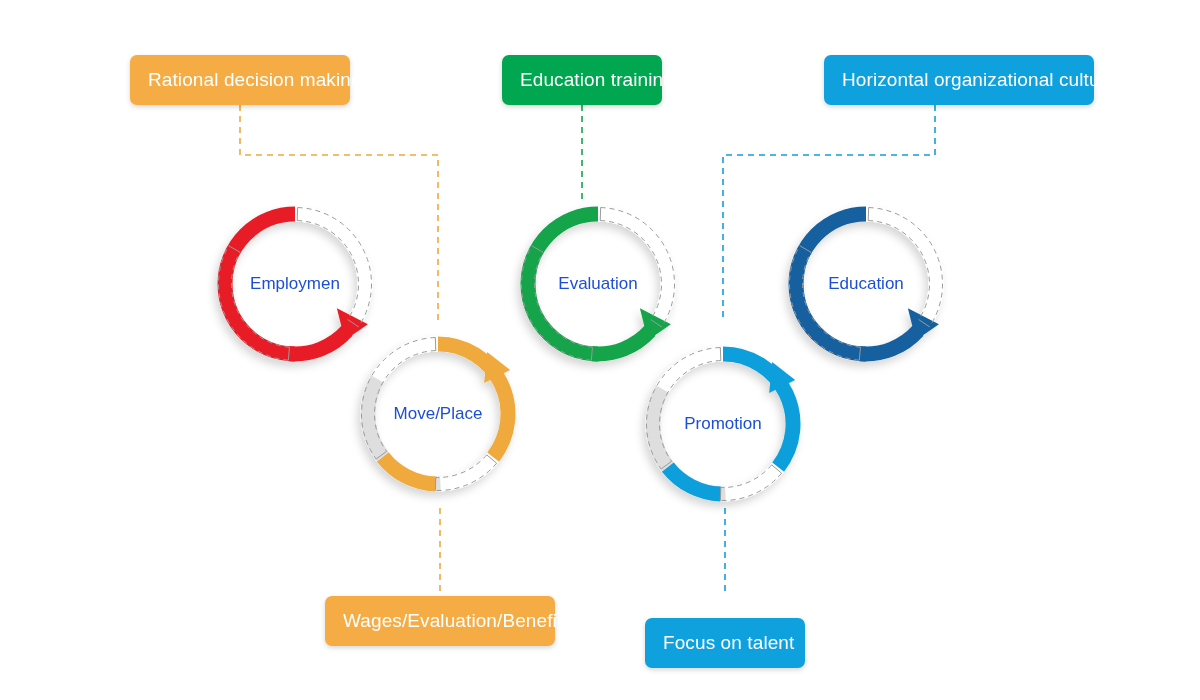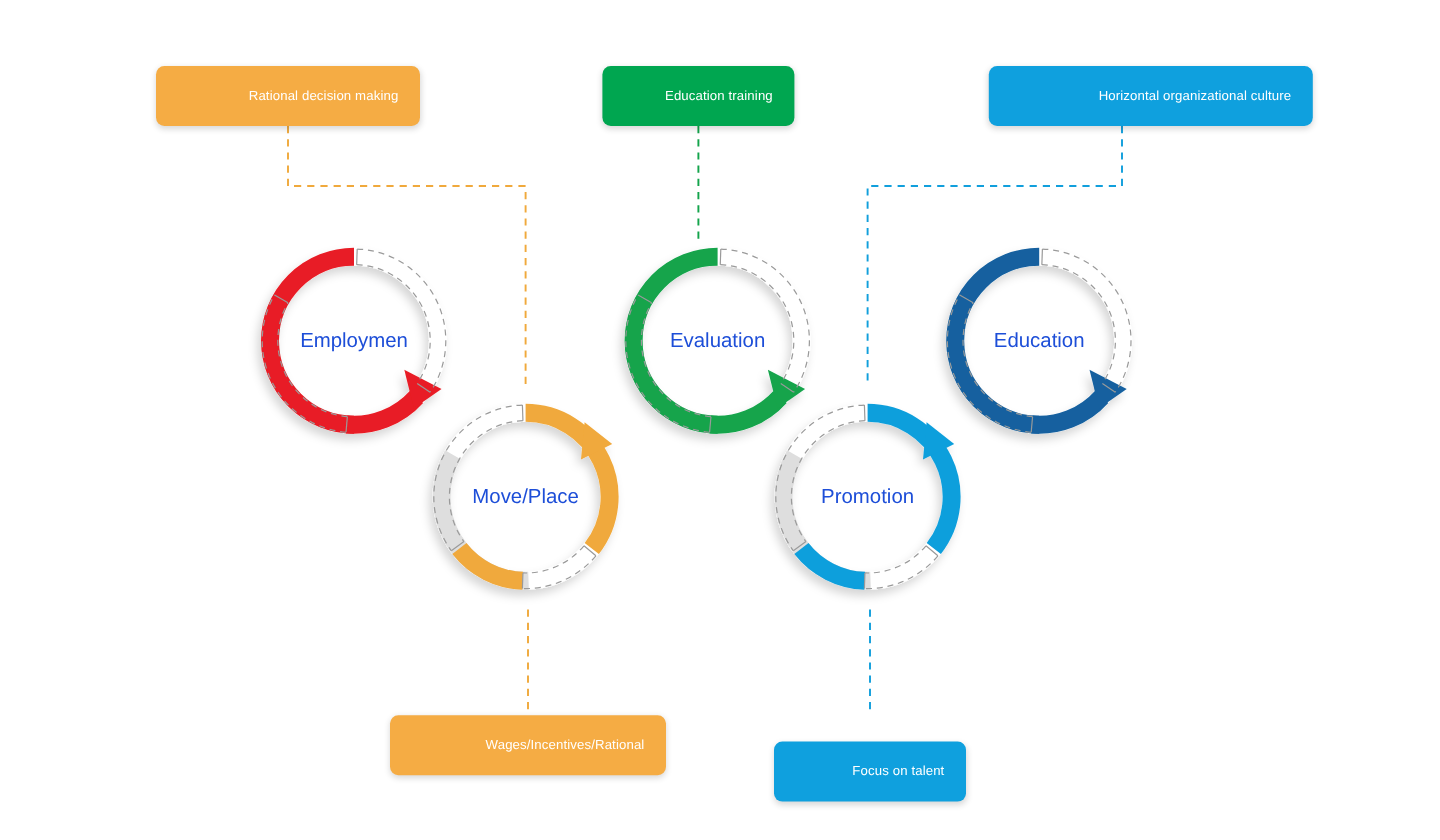--- a/index.html
+++ b/index.html
@@ -24,24 +24,24 @@
     position: absolute;
     left: 0; top: 0;
     width: 1200px; height: 700px;
     pointer-events: none;
   }
   
   .pill {
     position: absolute;
     display: flex;
     align-items: center;
-    justify-content: flex-end;
+    justify-content: flex-start;
     border-radius: 7px;
     color: #ffffff;
-    font-size: 11px;
+    font-size: 19px;
     letter-spacing: .1px;
     white-space: nowrap;
     box-shadow: 0 2px 5px rgba(0,0,0,0.16);
     box-sizing: border-box;
     padding: 0 18px;
     height: 50px;
   }
   
   .ring {
     position: absolute;
@@ -84,21 +84,21 @@
       <div class="pill" style="left: 130px; top: 55px; width: 220px; background: rgb(245, 172, 68);">
         <span>Rational decision making</span>
       </div>
       <div class="pill" style="left: 502px; top: 55px; width: 160px; background: rgb(0, 166, 80);">
         <span>Education training</span>
       </div>
       <div class="pill" style="left: 824px; top: 55px; width: 270px; background: rgb(15, 160, 222);">
         <span>Horizontal organizational culture</span>
       </div>
       <div class="pill" style="left: 325px; top: 596px; width: 230px; background: rgb(245, 172, 68);">
-        <span>Wages/Incentives/Rational</span>
+        <span>Wages/Evaluation/Benefits</span>
       </div>
       <div class="pill" style="left: 645px; top: 596px; width: 160px; background: rgb(15, 160, 222); margin-top: 22px;">
         <span>Focus on talent</span>
       </div>
     </div>
   <div id="ring-layer">
       <div class="ring" style="left: 205px; top: 194px;">
         <svg viewBox="0 0 180 180">
           <defs>
             <filter id="sh0" x="-40%" y="-40%" width="190%" height="190%">
@@ -168,21 +168,21 @@
             <path d="M 83.33258567980414 166.20889440401854 A 76.5 76.5 0 0 1 23.74905661049044 51.74999999999999" fill="none" stroke="#9A9A9A" stroke-width="1" stroke-dasharray="5 4"></path>
             <path d="M 84.4656103355237 153.25836332882585 A 63.5 63.5 0 0 1 35.00738685968815 58.24999999999999" fill="none" stroke="#9A9A9A" stroke-width="1" stroke-dasharray="5 4"></path>
             <line x1="92.21611804060882" y1="26.53868248428742" x2="92.66981149774134" y2="13.546601733039168" stroke="#9A9A9A" stroke-width="1"></line>
             <line x1="142.64388585724515" y1="125.50874937039242" x2="153.42137430046068" y2="132.77825711551213" stroke="#9A9A9A" stroke-width="1"></line>
             <line x1="84.4656103355237" y1="153.25836332882585" x2="83.33258567980414" y2="166.20889440401854" stroke="#9A9A9A" stroke-width="1"></line>
             <line x1="35.00738685968815" y1="58.24999999999999" x2="23.74905661049044" y2="51.74999999999999" stroke="#9A9A9A" stroke-width="1"></line>
           </g>
         </svg>
         <div class="ring-label">Evaluation</div>
       </div>
-      <div class="ring" style="left: 633px; top: 324px;">
+      <div class="ring" style="left: 633px; top: 334px;">
         <svg viewBox="0 0 180 180">
           <defs>
             <filter id="sh3" x="-40%" y="-40%" width="190%" height="190%">
               <feDropShadow dx="-3" dy="5" stdDeviation="4" flood-color="#000000" flood-opacity="0.16"></feDropShadow>
             </filter>
           </defs>
           <g filter="url(#sh3)">
             <circle cx="90" cy="90" r="70" fill="none" stroke="#ffffff" stroke-width="15"></circle>
             <path d="M 92.44296476917508 159.9573578913367 A 70 70 0 0 1 29.378221735089298 54.99999999999999" fill="none" stroke="#DEDEDE" stroke-width="15"></path>
             <path d="M 90 20 A 70 70 0 0 1 145.16075275247056 133.09630327279606" fill="none" stroke="#119FDC" stroke-width="15"></path>

